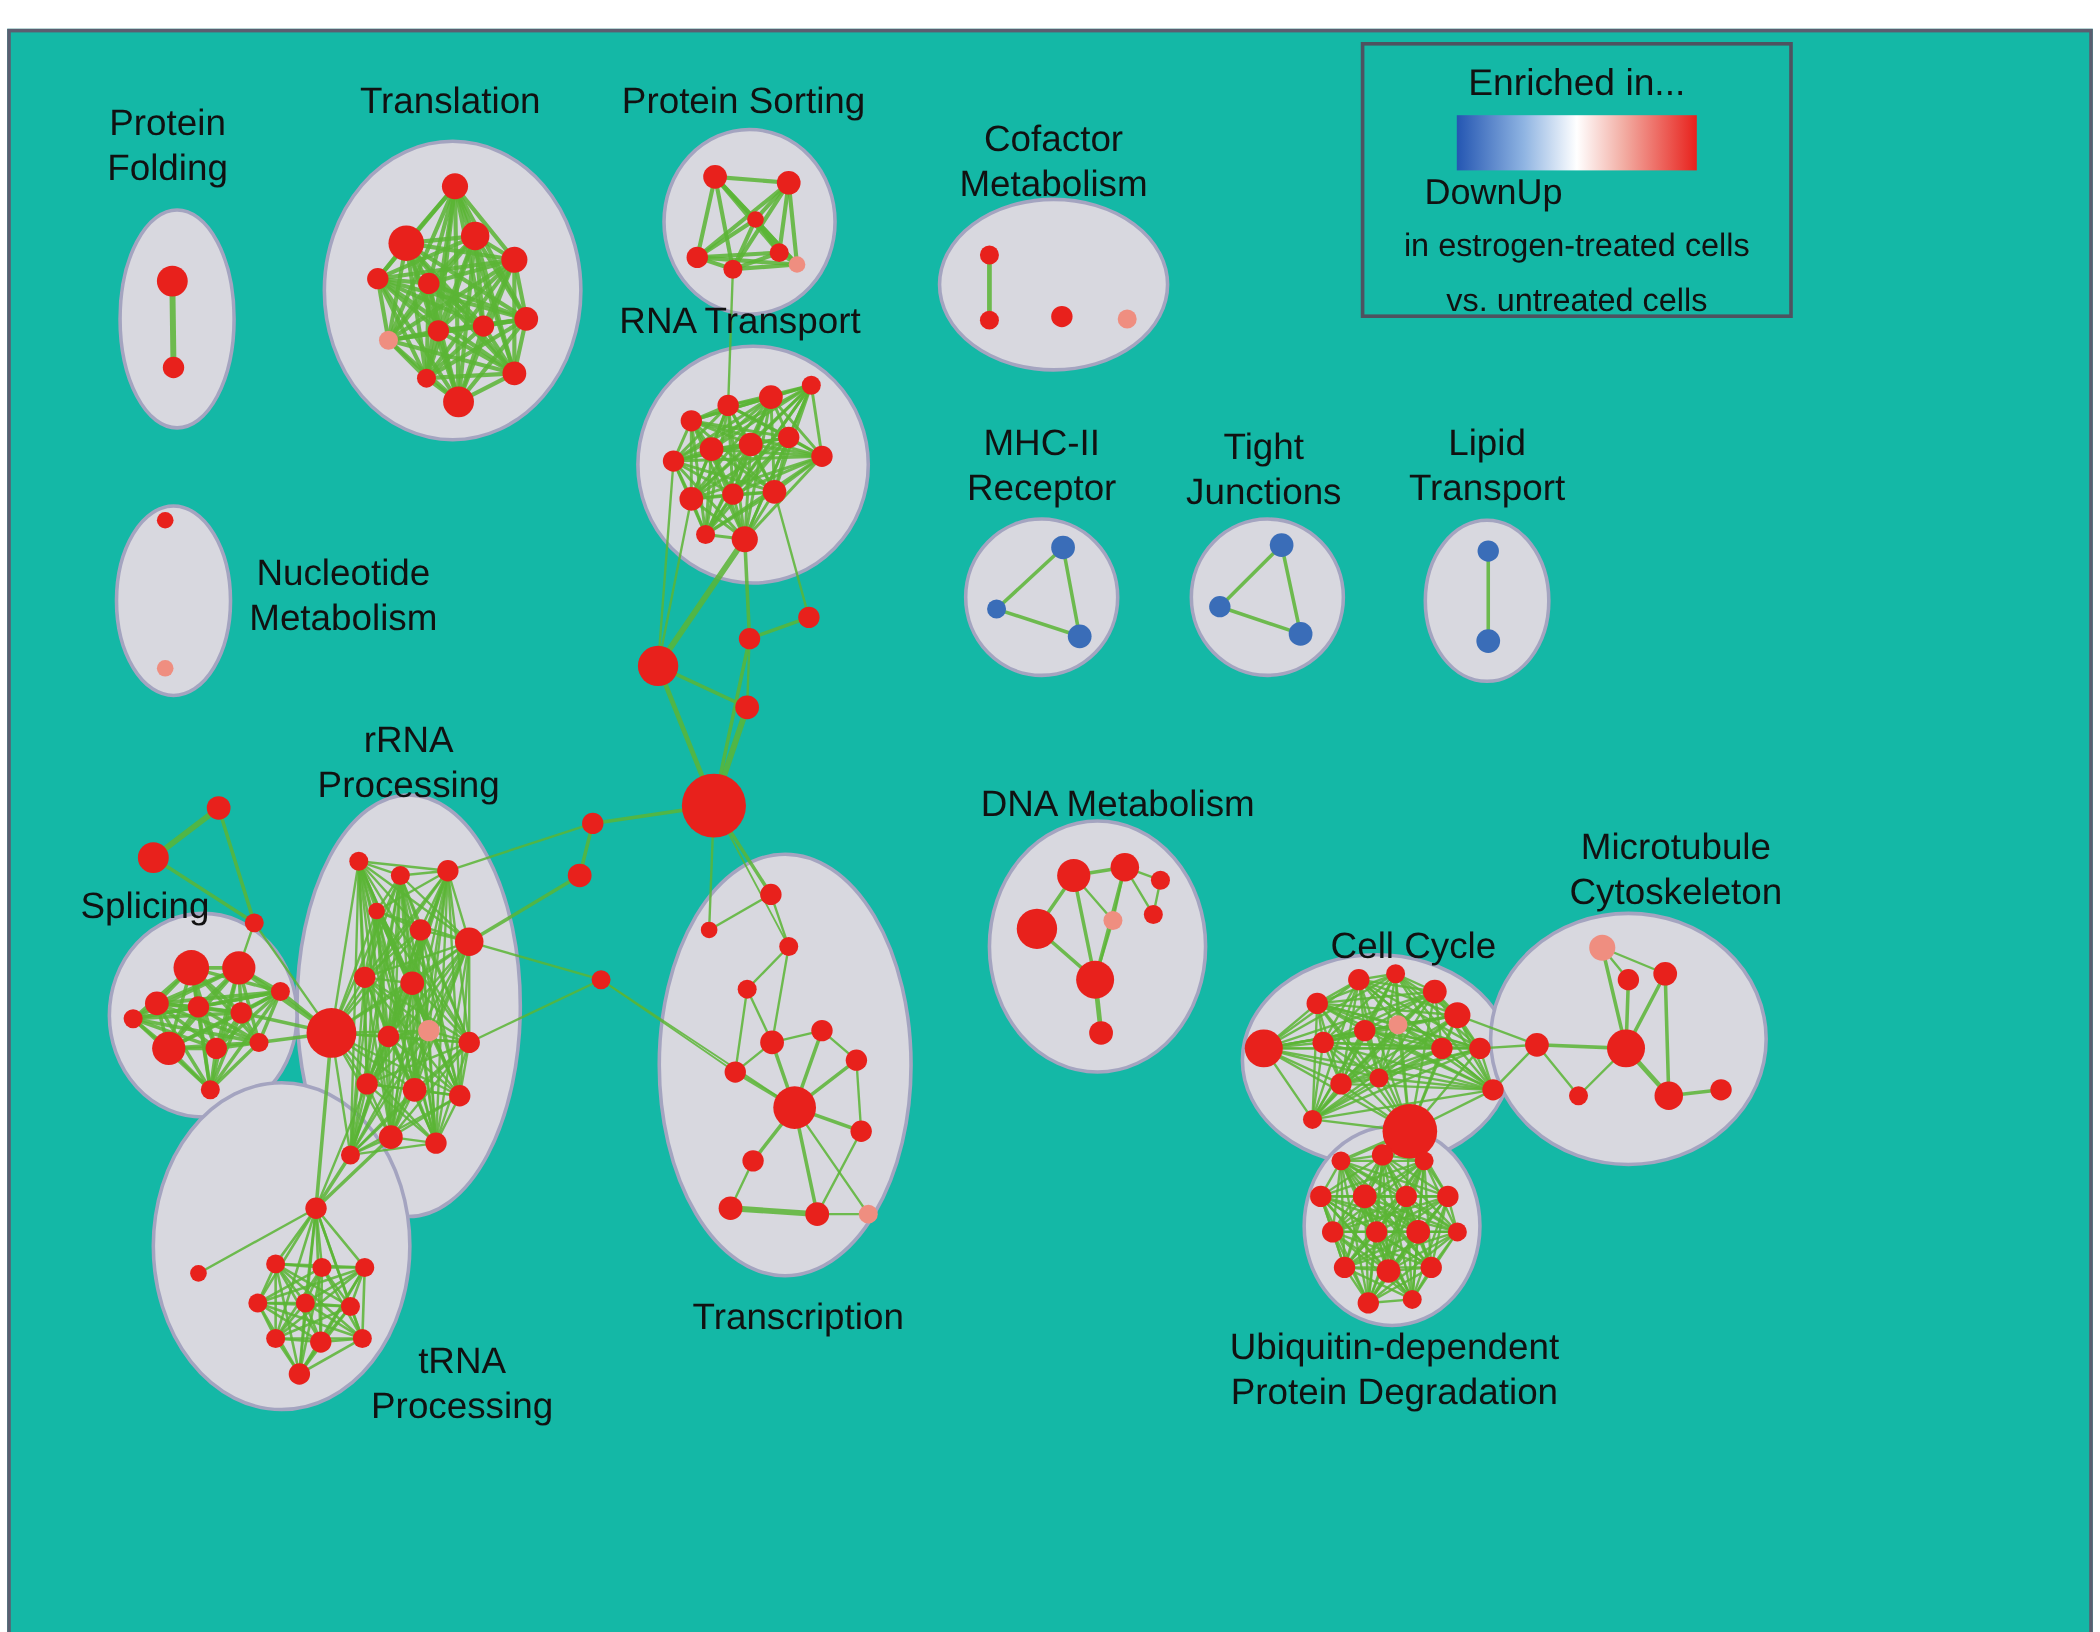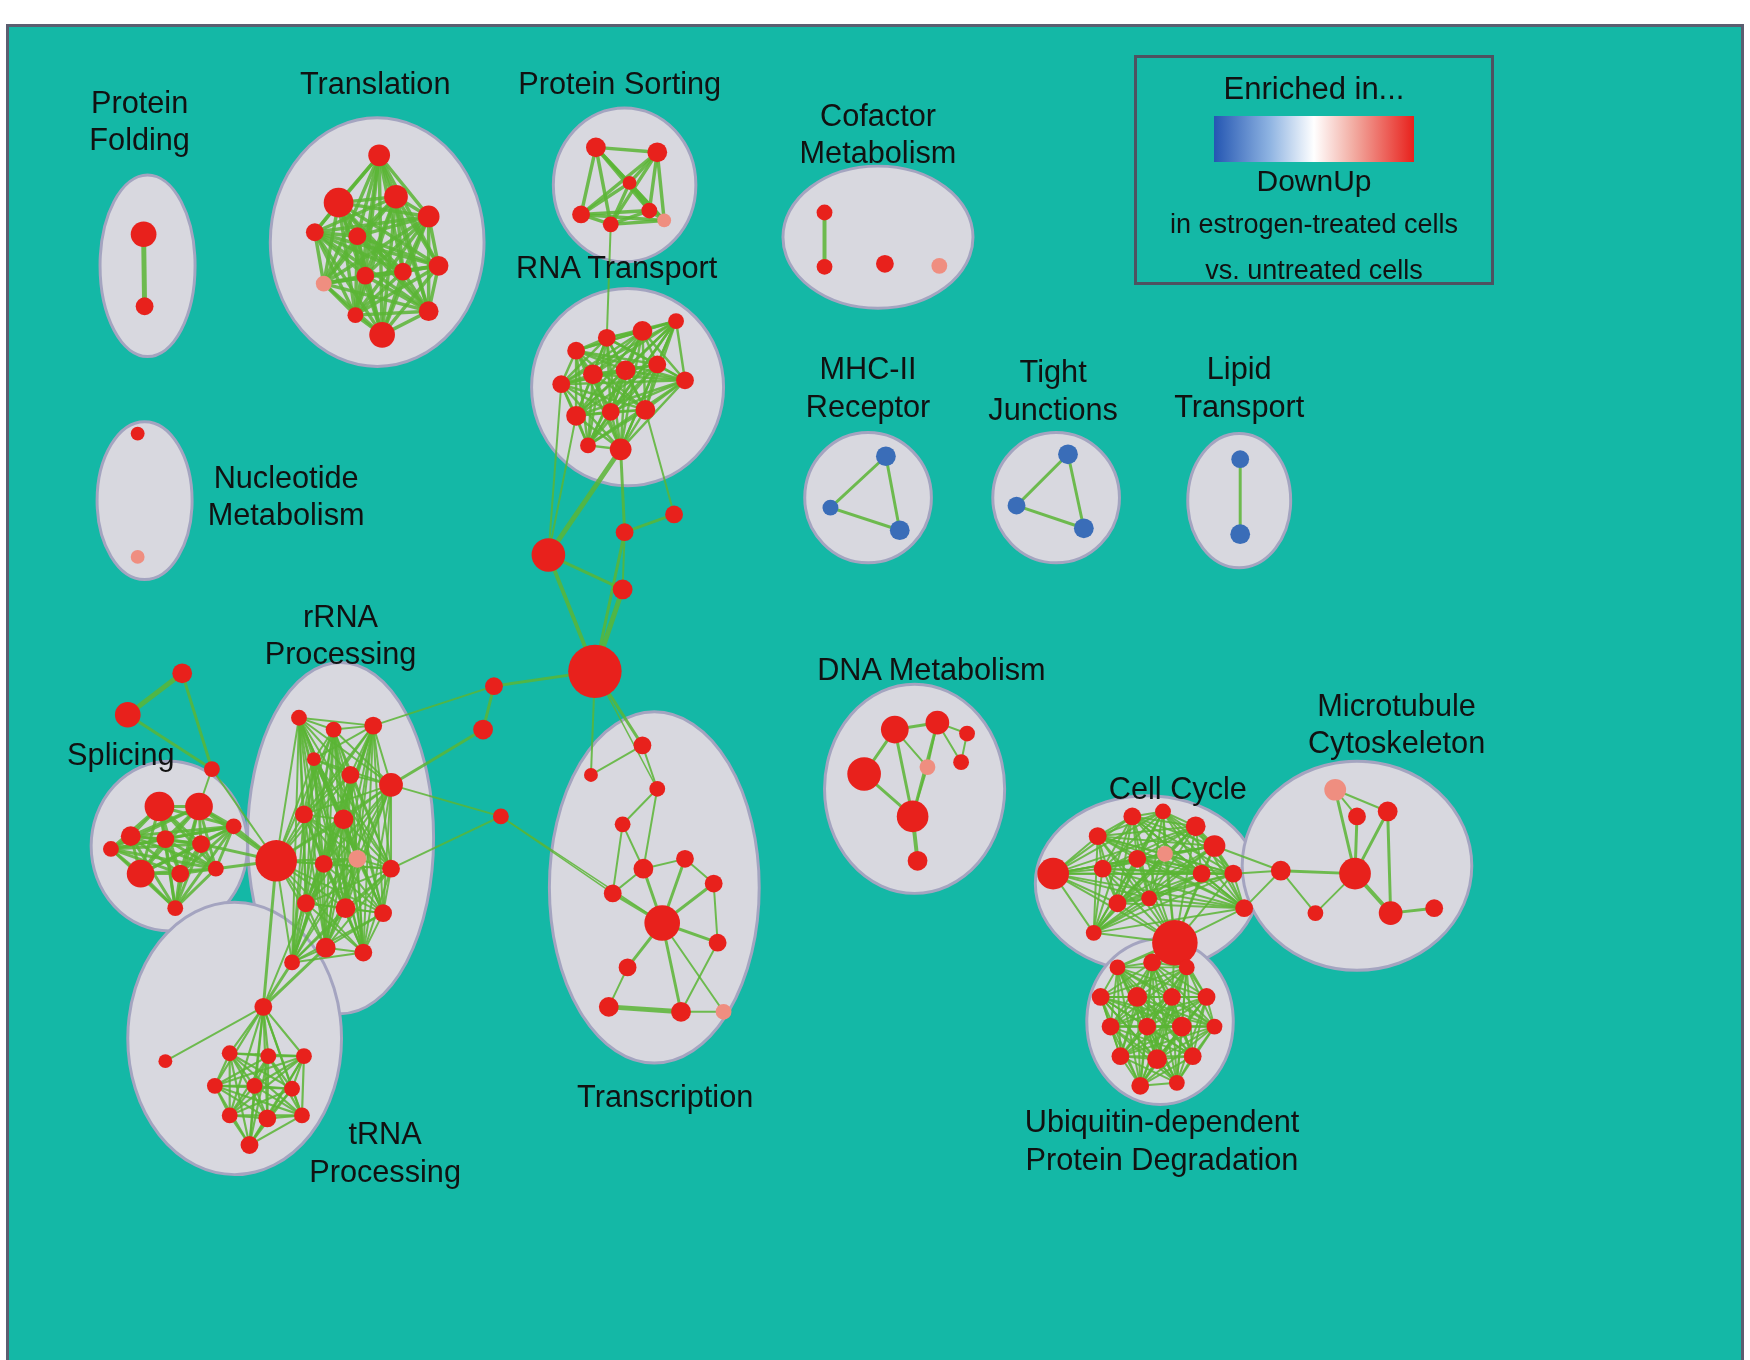--- a/index.html
+++ b/index.html
@@ -27,40 +27,40 @@
   }
   .cluster-label {
     font-size: 31px;
     fill: #111111;
     text-anchor: middle;
     font-family: "Liberation Sans", sans-serif;
   }
   .legend {
     position: absolute;
     left: 1125px;
-    top: 28px;
+    top: 8px;
     width: 360px;
     height: 230px;
     box-sizing: border-box;
     border: 3px solid #4e5260;
     text-align: center;
     color: #111111;
   }
   .legend-title {
     font-size: 31px;
     margin-top: 13px;
   }
   .legend-gradient {
     width: 200px;
     height: 46px;
     margin: 9px auto 2px auto;
   }
   .legend-endpoints {
     display: flex;
-    justify-content: center;
+    justify-content: flex-start;
     width: 254px;
     margin: 0 auto;
     font-size: 30px;
   }
   .legend-subtitle {
     font-size: 27px;
     line-height: 46px;
     margin-top: 3px;
     white-space: pre-line;
   }

